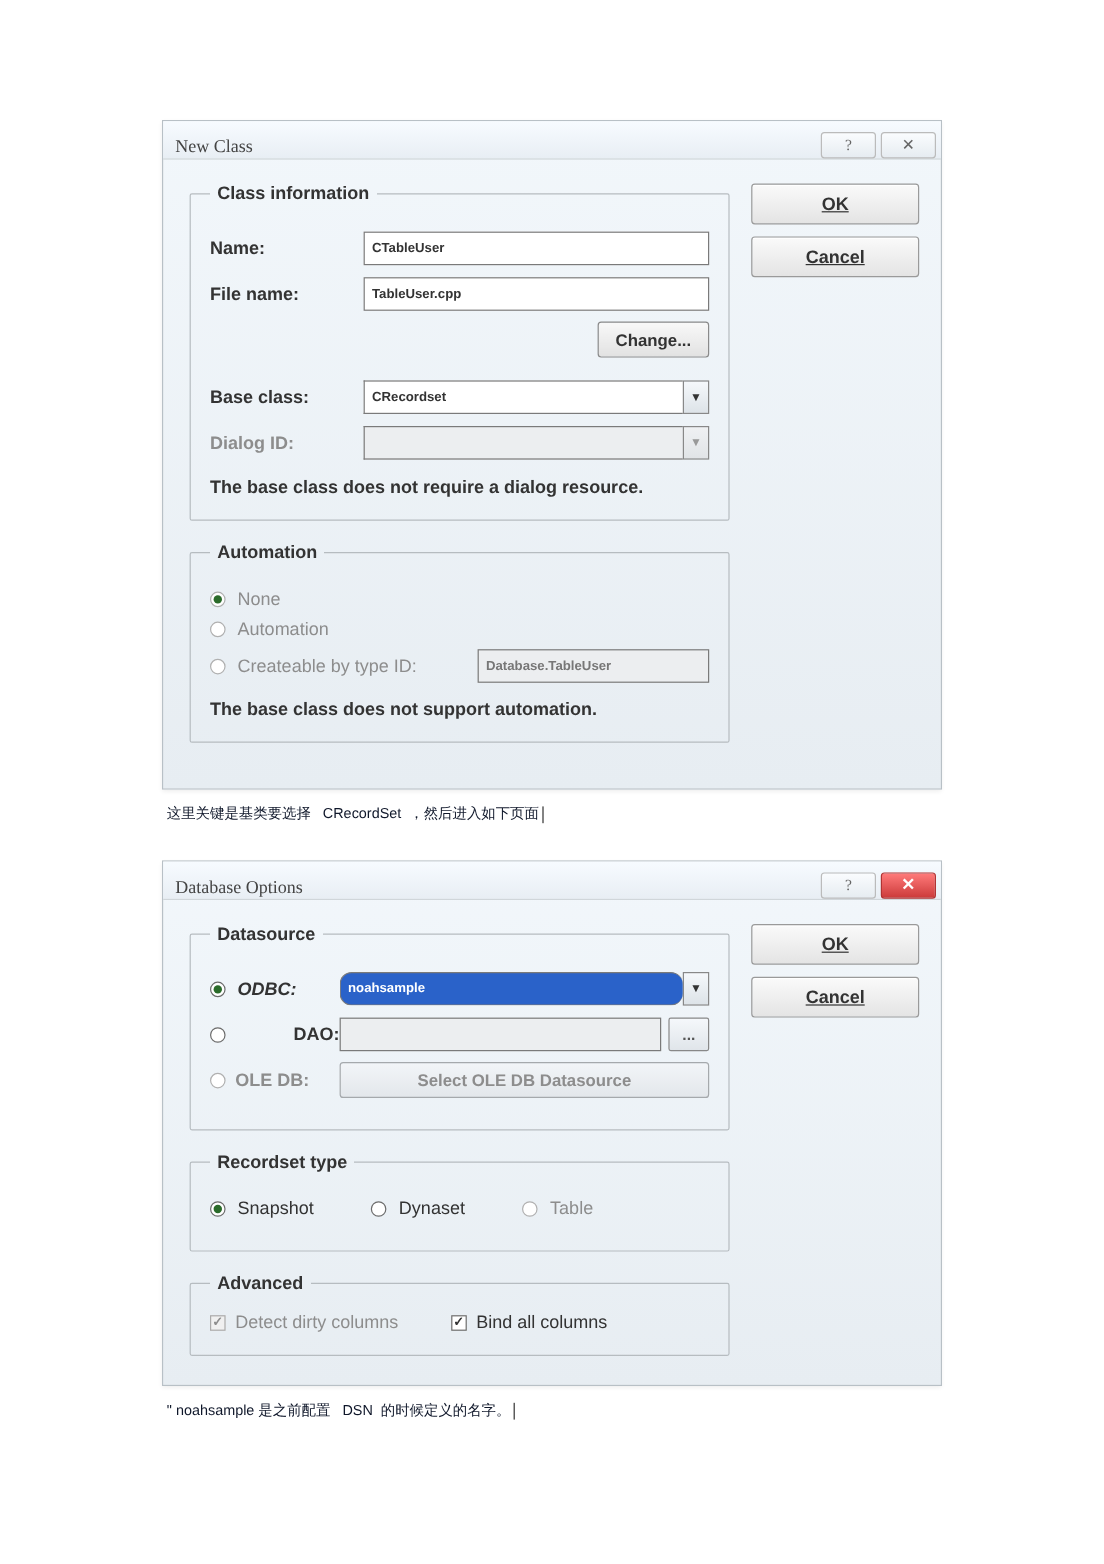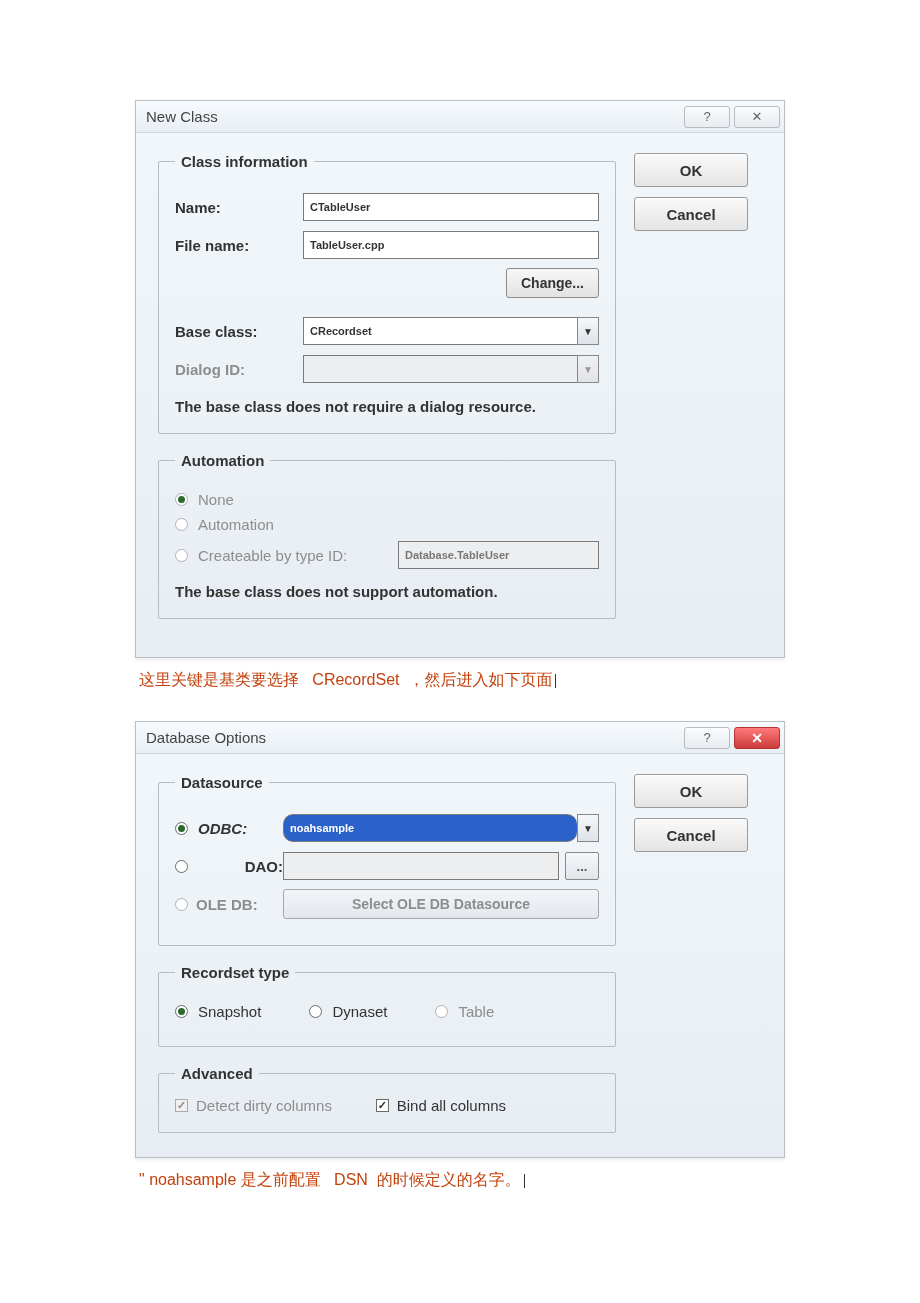--- a/index.html
+++ b/index.html
@@ -18,26 +18,27 @@
   }
   .dialog {
     position: relative;
     border: 1px solid #b8c0c6;
     background: linear-gradient(#f2f7fb, #e7edf2);
     margin-bottom: 12px;
     box-shadow: 0 2px 4px rgba(0,0,0,0.08);
   }
   .dialog-titlebar {
     display: flex;
-    align-items: center;
+    align-items: flex-end;
     height: 32px;
     padding: 0 0 0 10px;
     background: linear-gradient(#f7fbff, #e8eef4);
     border-bottom: 1px solid #d0d6da;
     position: relative;
+    font-family: Liberation Serif, serif;
   }
   .dialog-title {
     font-size: 15px;
     color: #444;
     flex: 1 1 auto;
   }
   .title-btn {
     width: 46px;
     height: 22px;
     border: 1px solid #bbb;
@@ -59,30 +60,31 @@
   .title-btn.close-btn .x { font-size: 14px; }
   .dialog-body {
     display: flex;
     padding: 20px 18px 20px 22px;
     gap: 18px;
   }
   .dialog-left { flex: 1 1 auto; }
   .dialog-right { flex: 0 0 132px; }
   .w-btn {
     display: block;
-    width: 114px;
+    width: 140px;
     height: 34px;
     border: 1px solid #9a9a9a;
     background: linear-gradient(#fafafa, #e4e4e4);
     border-radius: 3px;
     font-size: 15px;
     font-weight: bold;
     color: #333;
     margin-bottom: 10px;
     box-shadow: inset 0 1px 0 #fff;
+    text-decoration: underline;
   }
   fieldset.group {
     border: 1px solid #b6bcc0;
     border-radius: 2px;
     padding: 14px 16px 18px 16px;
     margin: 0 0 18px 0;
     background: transparent;
   }
   fieldset.group > legend {
     padding: 0 6px;
@@ -183,22 +185,22 @@
   .check-box {
     width: 13px; height: 13px; border: 1px solid #6b6b6b;
     background: #fff; display: inline-flex; align-items: center; justify-content: center;
     flex: 0 0 13px; font-size: 11px; line-height: 1;
   }
   .check-box.on::after { content: "✓"; color: #333; font-weight: bold; }
   .check-box.disabled { border-color: #aaa; background: #f0f0f0; }
   .check-box.disabled.on::after { color: #8d8d8d; }
   .check-row { display: inline-flex; align-items: center; gap: 8px; margin-right: 40px; }
   .caption {
-    font-size: 16px;
-    color: #c2410c;
+    font-size: 12px;
+    color: #0f172a;
     margin: 4px 0 30px 4px;
   }
   .btn-right-align {
     display: flex;
     justify-content: flex-end;
     margin-top: 6px;
   }
   .ds-row .lbl { flex: 0 0 108px; }
   .browse-btn {
     width: 34px; height: 28px;

